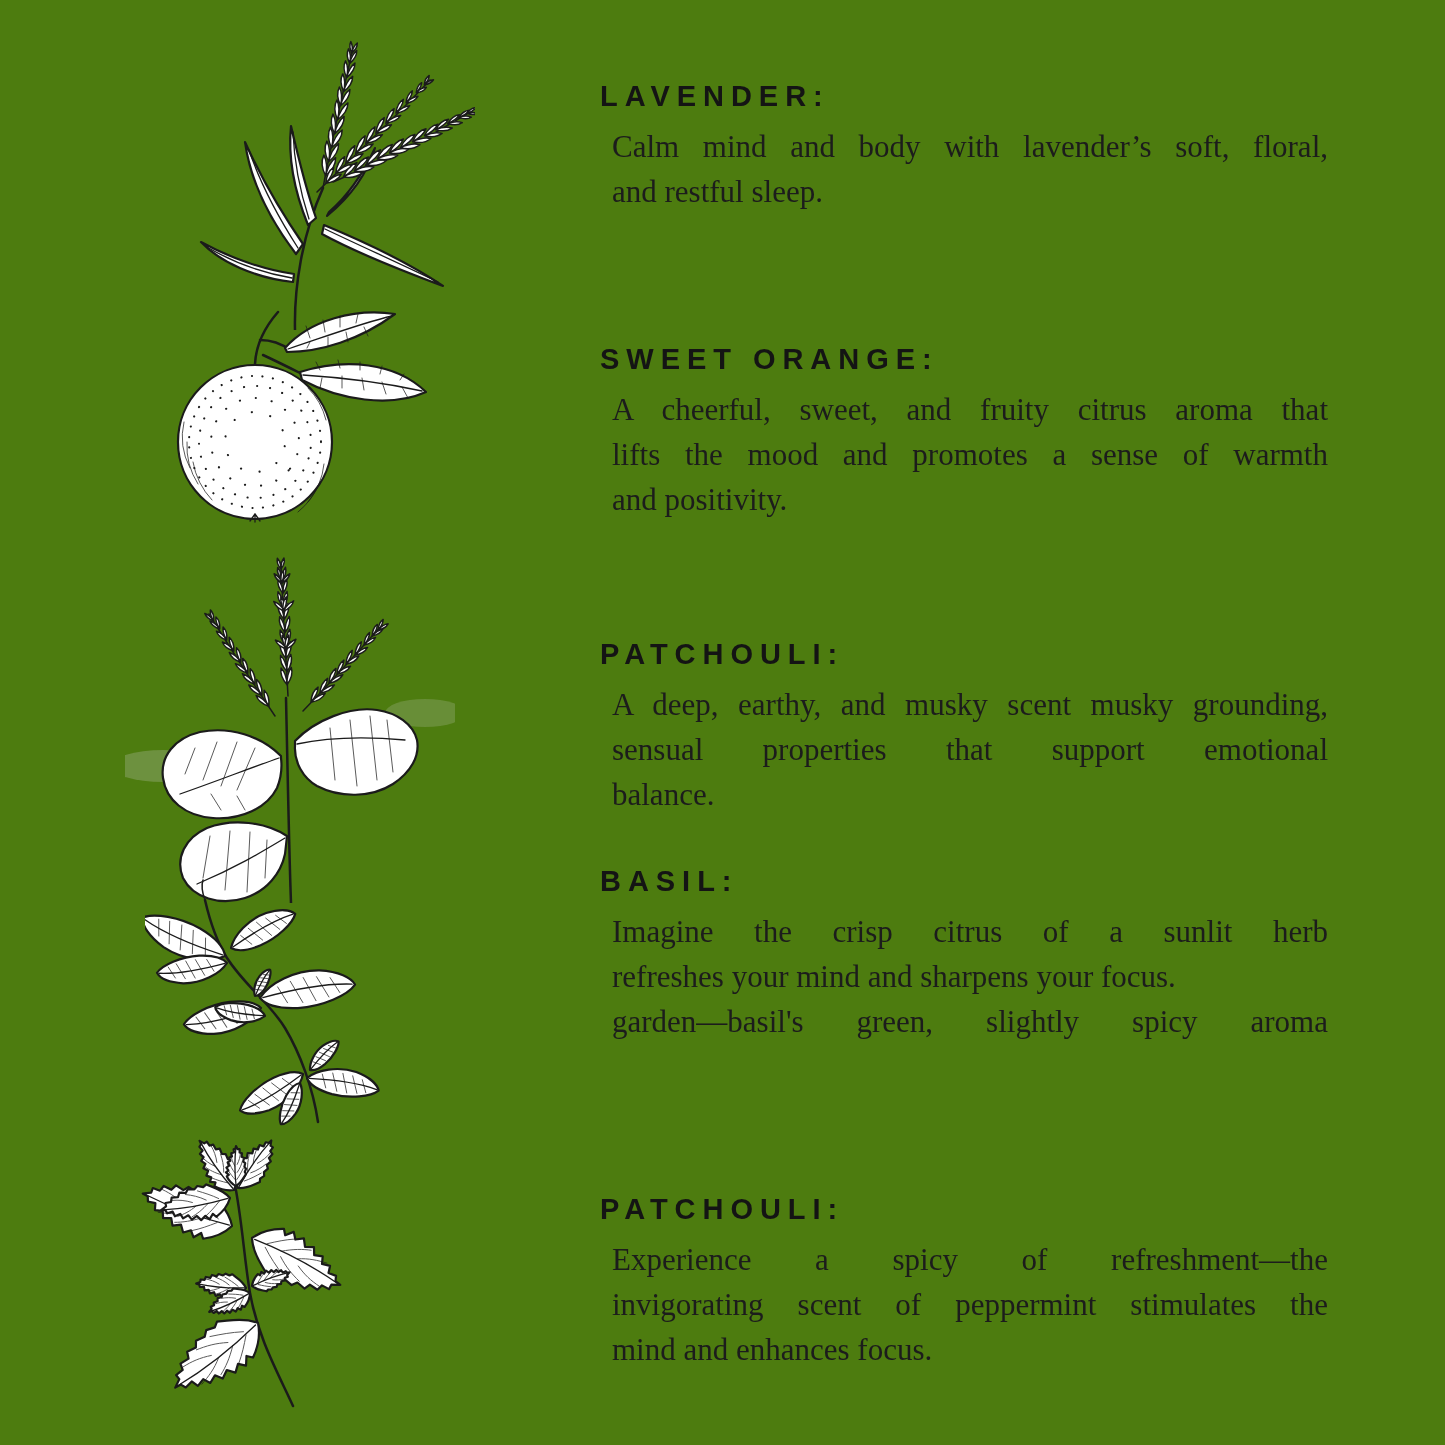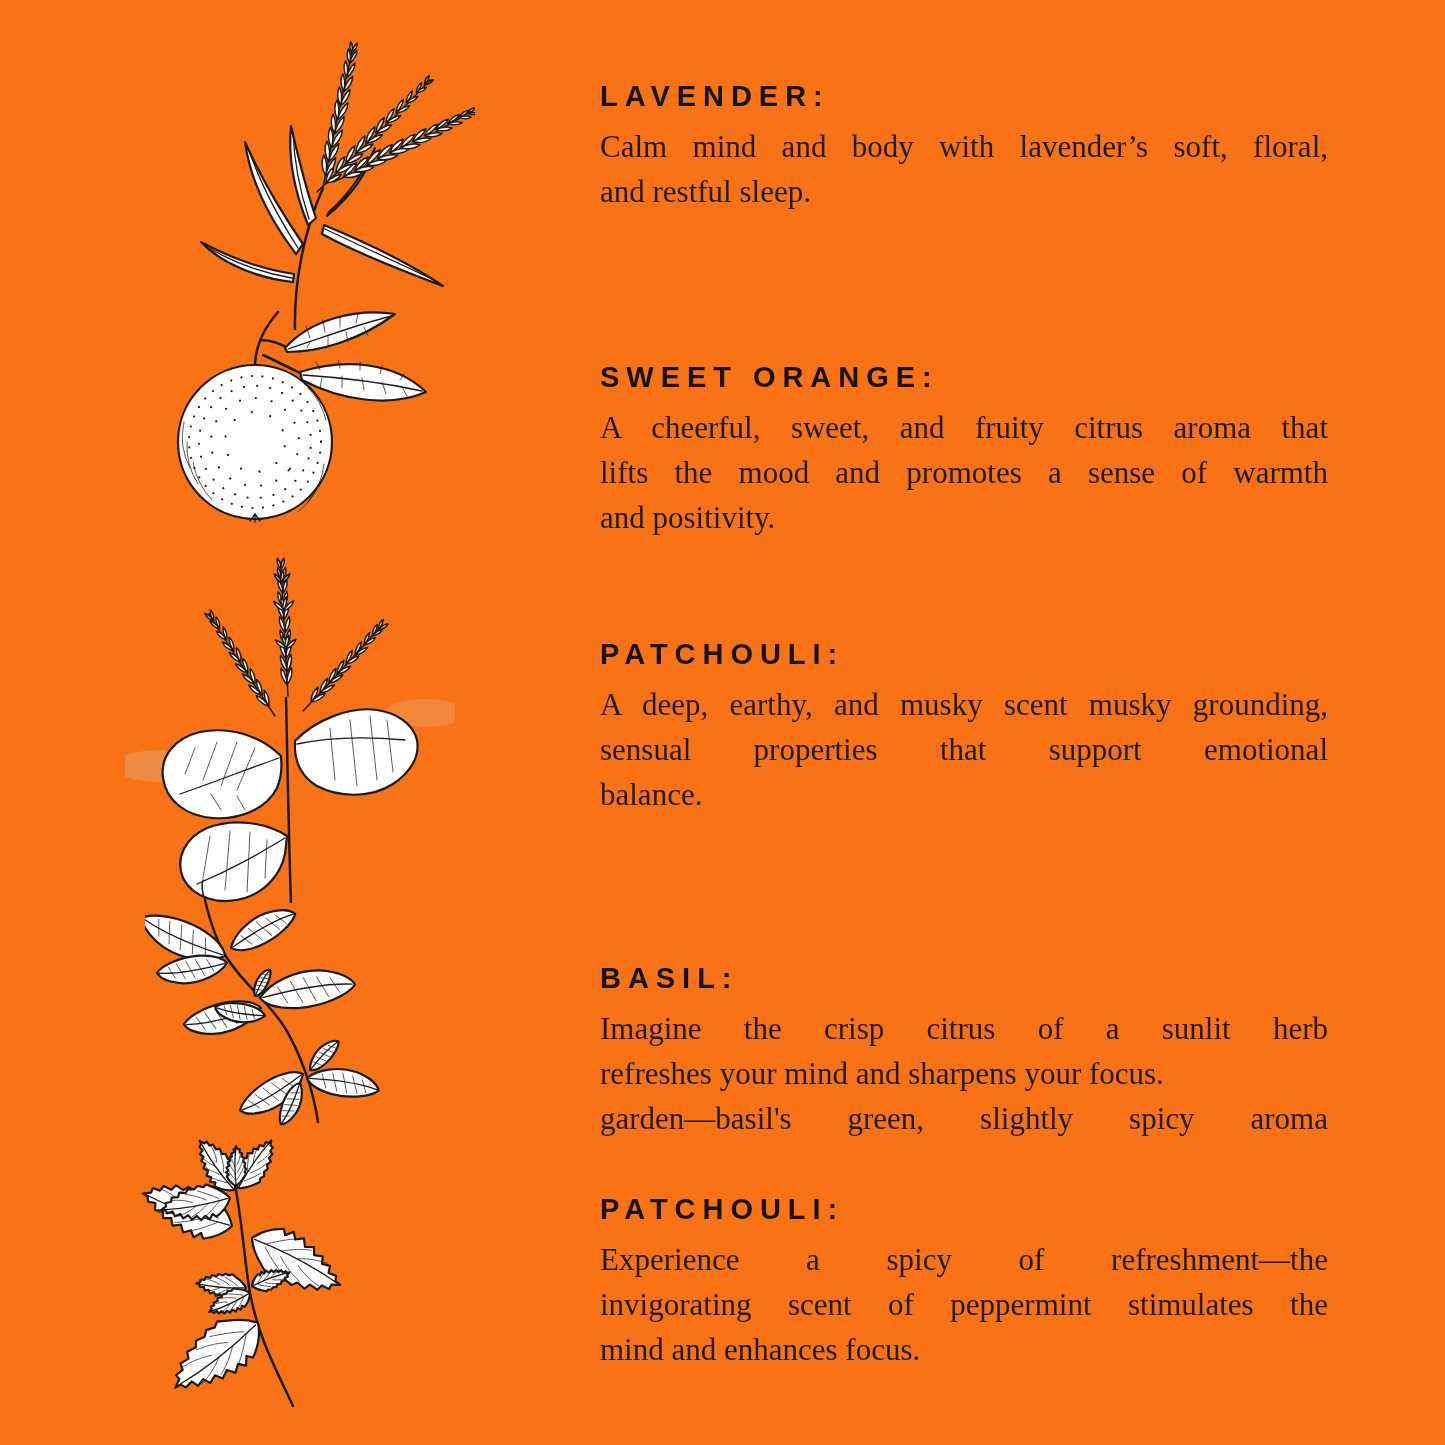--- a/index.html
+++ b/index.html
@@ -1,38 +1,39 @@
 <!DOCTYPE html>
 <html><head>
 <meta charset="utf-8">
 <style>
   * { margin:0; padding:0; box-sizing:border-box; }
   html,body { background:#ffffff; }
   .canvas {
     position:relative; width:1445px; height:1445px;
-    background:#f97316; overflow:hidden;
+    background:#4d7c0f; overflow:hidden;
     font-family:"Liberation Serif", serif;
     color:#1a1a1a;
   }
   .entry { position:absolute; left:600px; width:728px; }
   .entry h2 {
     font-family:"Liberation Sans", sans-serif;
     font-weight:700;
     font-size:29px;
     letter-spacing:0.24em;
     line-height:1.2;
     color:#141414;
     margin:0 0 10px 0;
     white-space:nowrap;
   }
   .entry p.line {
     font-size:31px;
     line-height:45px;
     color:#1c1c1c;
     text-align:justify;
+    margin-left:12px;
   }
   .entry p.line.j { text-align-last:justify; }
   .illo { position:absolute; }
   .illo svg { display:block; width:100%; height:100%; }
   
   .lf { fill:#ffffff; stroke:#1b1b1b; stroke-width:2.2; stroke-linejoin:round; }
   .vn { fill:none; stroke:#1b1b1b; stroke-width:1.3; stroke-linecap:round; }
   .h  { fill:none; stroke:#1b1b1b; stroke-width:1; opacity:.72; stroke-linecap:round; }
   .st { fill:none; stroke:#1b1b1b; stroke-width:2.5; stroke-linecap:round; }
   .sp { fill:none; stroke:#1b1b1b; stroke-width:1.5; stroke-linecap:round; }
@@ -227,35 +228,35 @@
       <use href="#mleaf" transform="translate(128,185) rotate(142) scale(1.05)"></use>
     </svg>
   </div>
 
   <section class="entry" style="top:79px">
     <h2>LAVENDER:</h2>
     <p class="line j">Calm mind and body with lavender’s soft, floral,</p>
     <p class="line">and restful sleep.</p>
   </section>
 
-  <section class="entry" style="top:360px">
+  <section class="entry" style="top:342px">
     <h2>SWEET ORANGE:</h2>
     <p class="line j">A cheerful, sweet, and fruity citrus aroma that</p>
     <p class="line j">lifts the mood and promotes a sense of warmth</p>
     <p class="line">and positivity.</p>
   </section>
 
   <section class="entry" style="top:637px">
     <h2>PATCHOULI:</h2>
     <p class="line j">A deep, earthy, and musky scent musky grounding,</p>
     <p class="line j">sensual properties that support emotional</p>
     <p class="line">balance.</p>
   </section>
 
-  <section class="entry" style="top:961px">
+  <section class="entry" style="top:864px">
     <h2>BASIL:</h2>
     <p class="line j">Imagine the crisp citrus of a sunlit herb</p>
     <p class="line">refreshes your mind and sharpens your focus.</p>
     <p class="line j">garden—basil's green, slightly spicy aroma</p>
   </section>
 
   <section class="entry" style="top:1192px">
     <h2>PATCHOULI:</h2>
     <p class="line j">Experience a spicy of refreshment—the</p>
     <p class="line j">invigorating scent of peppermint stimulates the</p>

